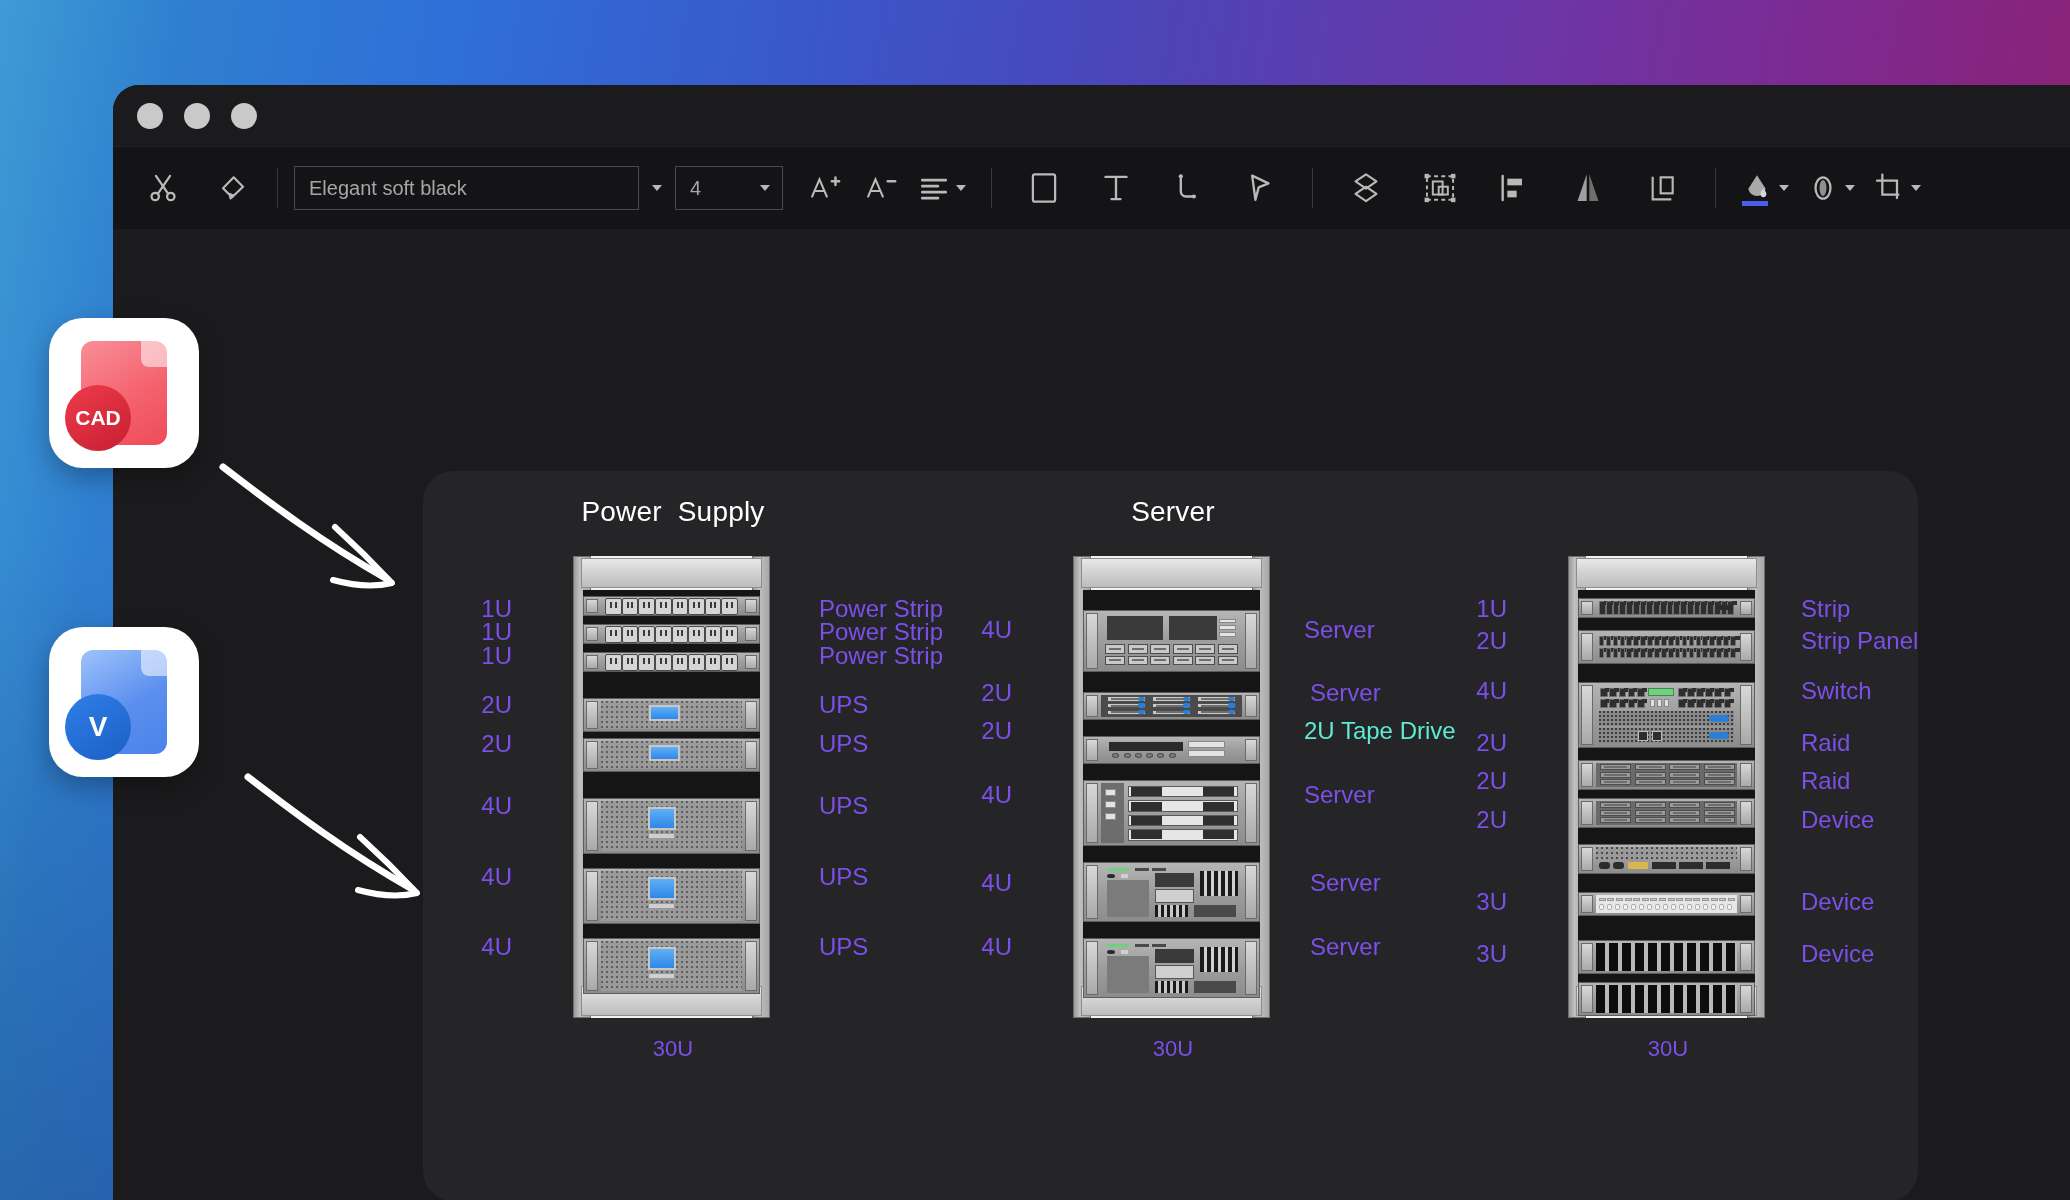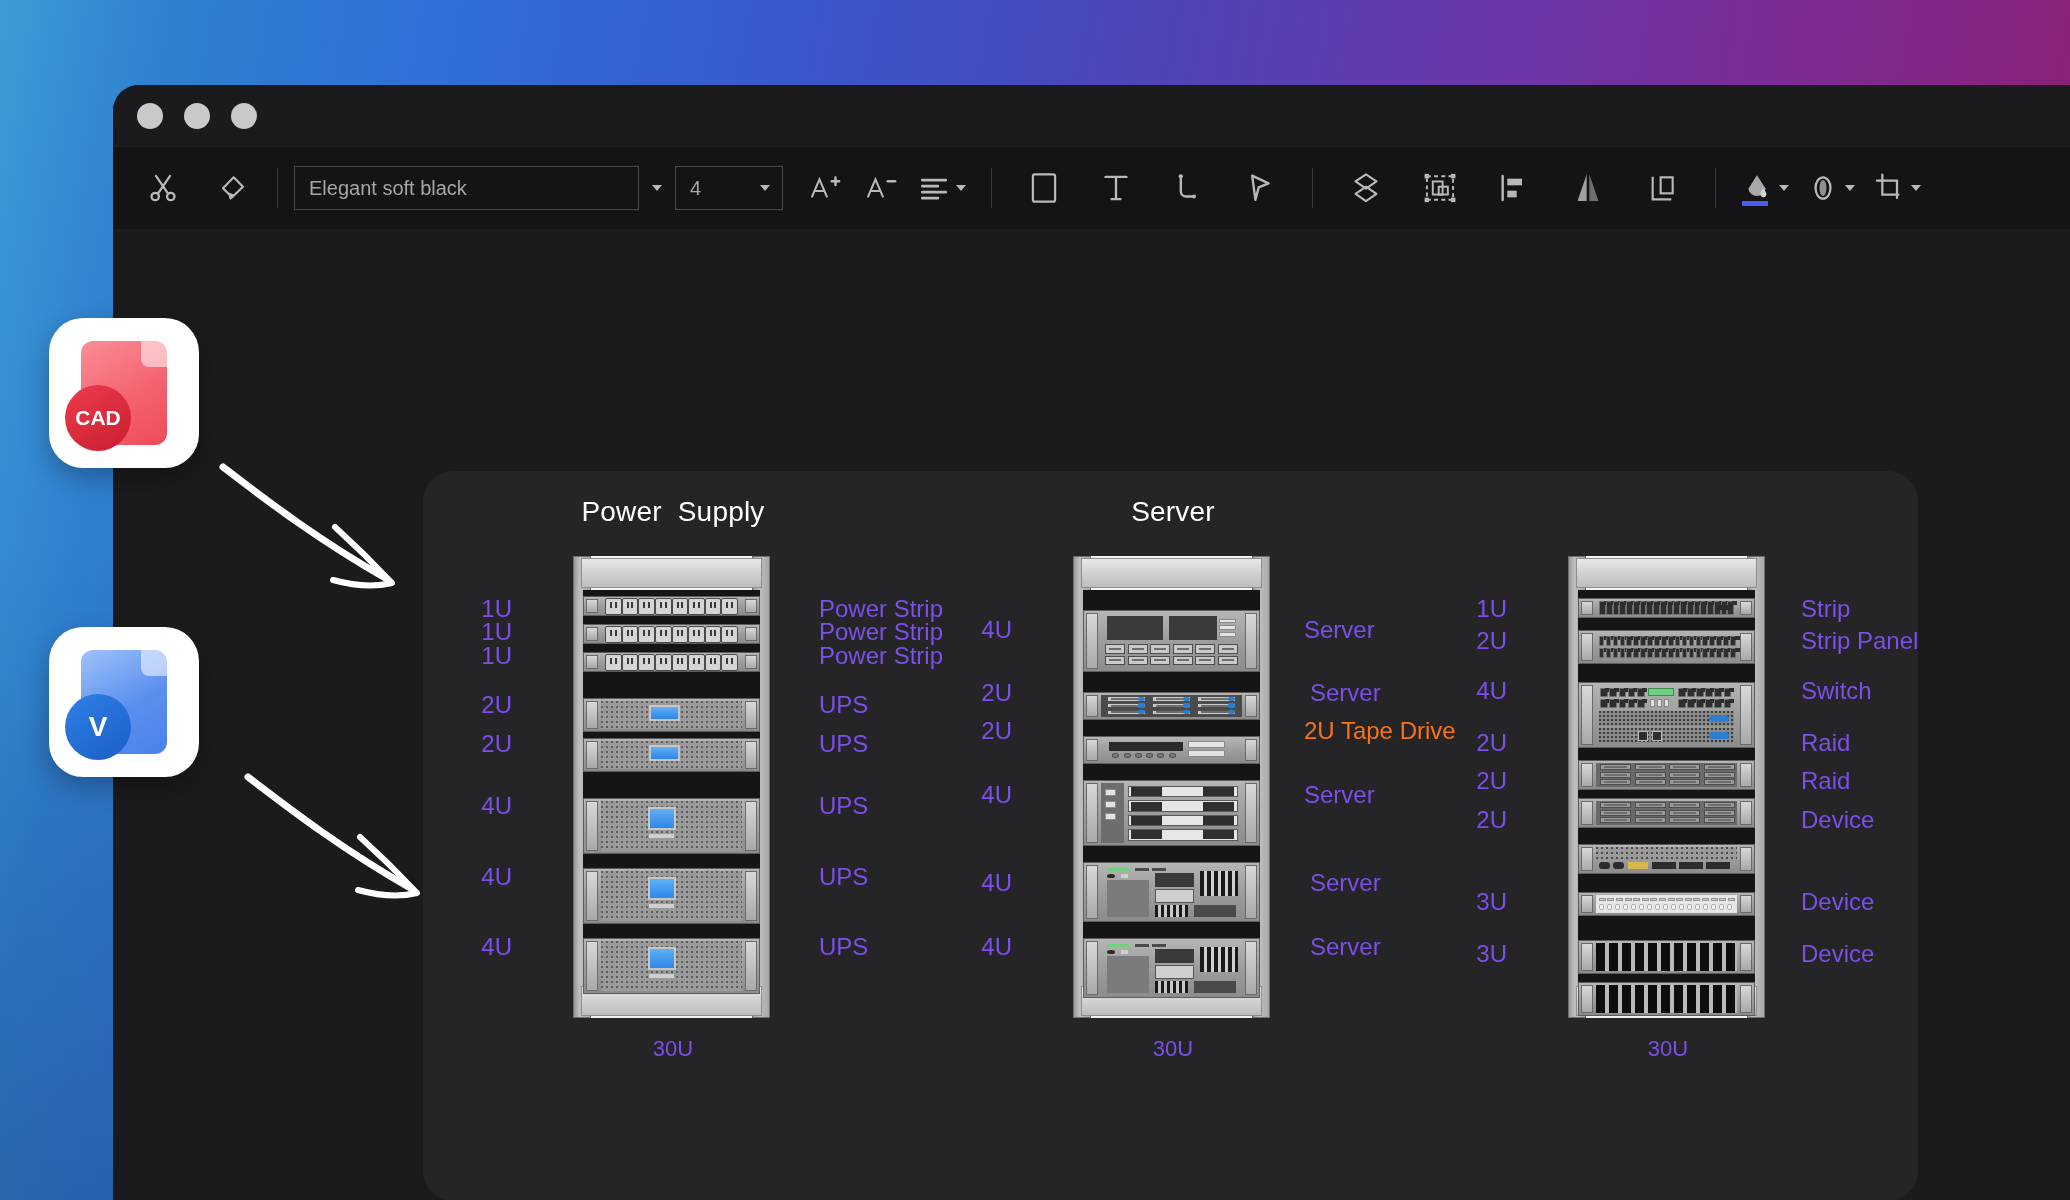--- a/index.html
+++ b/index.html
@@ -718,21 +718,21 @@
 
         <div class="u-label" style="left: 25px; width: 64px; top: 152px; color: rgb(123, 79, 232);">4U</div>
         <div class="u-label" style="left: 25px; width: 64px; top: 215px; color: rgb(123, 79, 232);">2U</div>
         <div class="u-label" style="left: 25px; width: 64px; top: 253px; color: rgb(123, 79, 232);">2U</div>
         <div class="u-label" style="left: 25px; width: 64px; top: 317px; color: rgb(123, 79, 232);">4U</div>
         <div class="u-label" style="left: 25px; width: 64px; top: 405px; color: rgb(123, 79, 232);">4U</div>
         <div class="u-label" style="left: 25px; width: 64px; top: 469px; color: rgb(123, 79, 232);">4U</div>
 
         <div class="dev-label" style="left: 381px; top: 152px; color: rgb(123, 79, 232);">Server</div>
         <div class="dev-label" style="left: 387px; top: 215px; color: rgb(123, 79, 232);">Server</div>
-        <div class="dev-label" style="left: 381px; top: 253px; color: #f97316;">2U Tape Drive</div>
+        <div class="dev-label" style="left: 381px; top: 253px; color: #5eead4;">2U Tape Drive</div>
         <div class="dev-label" style="left: 381px; top: 317px; color: rgb(123, 79, 232);">Server</div>
         <div class="dev-label" style="left: 387px; top: 405px; color: rgb(123, 79, 232);">Server</div>
         <div class="dev-label" style="left: 387px; top: 469px; color: rgb(123, 79, 232);">Server</div>
 
         <div class="rack-total" style="top: 558px; left: 0px; width: 500px; color: rgb(123, 79, 232);">30U</div>
       </div>
 
       <div class="rack-col" style="left:995px;width:500px;height:730px;">
 
         <div class="rack-frame" style="left:150px;top:78px;width:197px;height:462px;">

